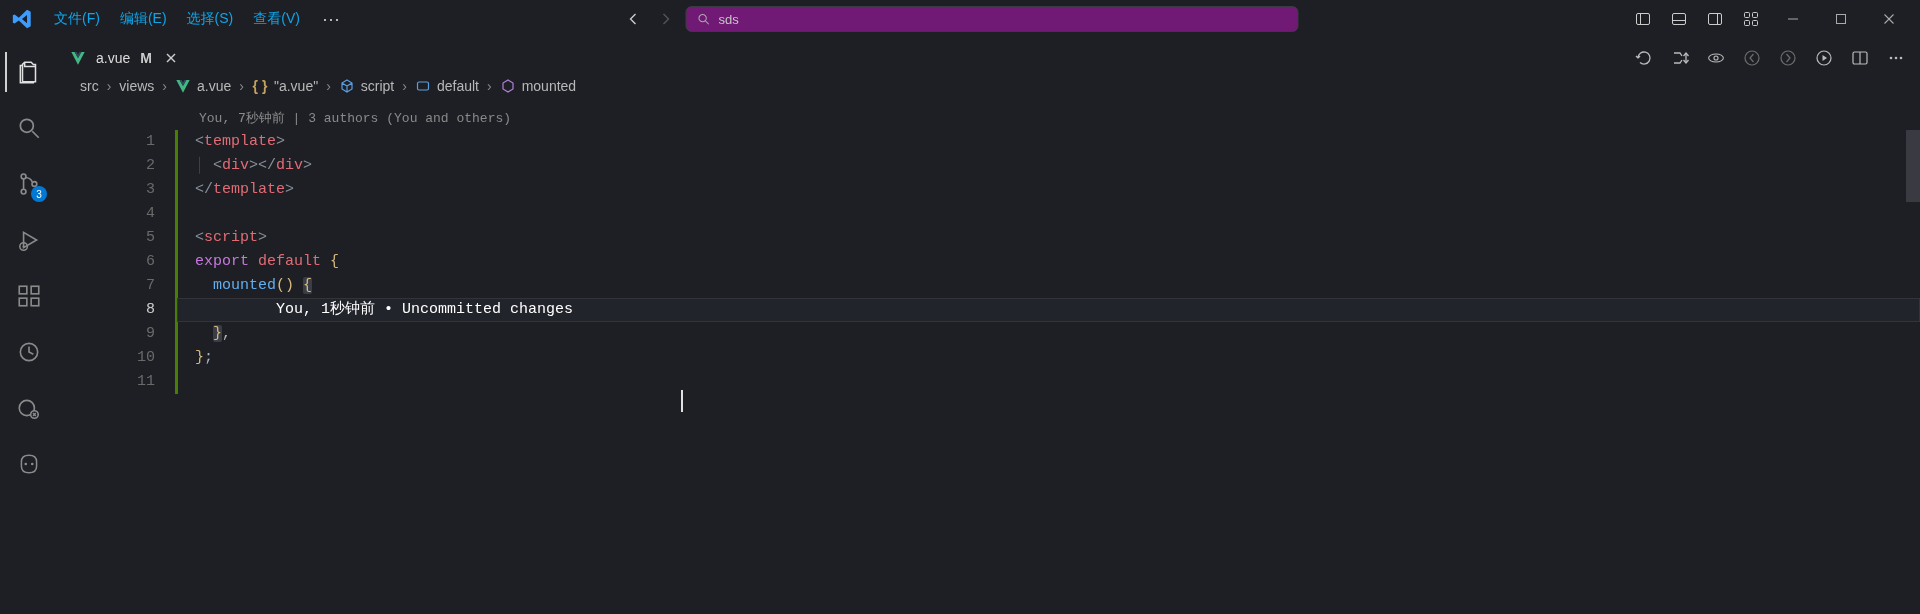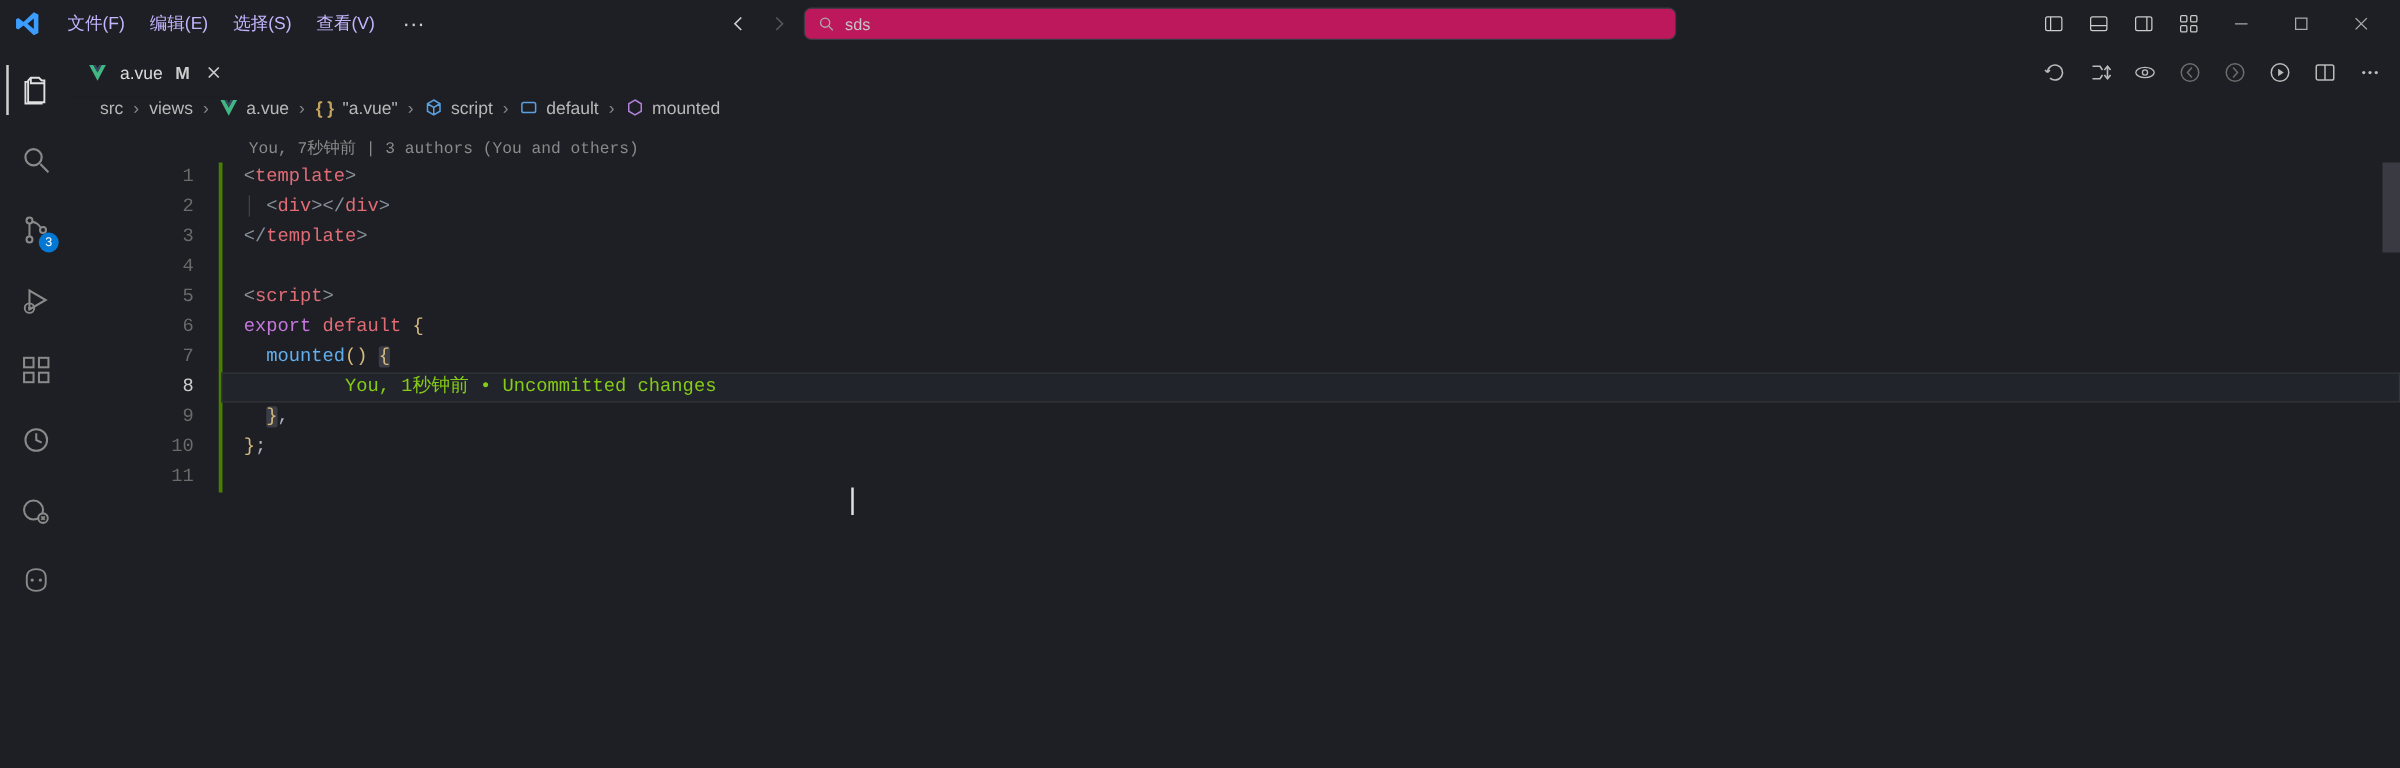--- a/index.html
+++ b/index.html
@@ -3,26 +3,26 @@
 <meta charset="utf-8">
 <style>
 * { margin: 0; padding: 0; box-sizing: border-box; }
 html, body { width: 1920px; height: 614px; overflow: hidden; font-family: "Segoe UI", "Microsoft YaHei", sans-serif; background: #1e1f25; color: #cccccc; }
 body { display: flex; flex-direction: column; }
 
 
 .title-bar { height: 38px; background: #1e1f25; display: flex; align-items: center; padding: 0 8px; position: relative; }
 .title-left { display: flex; align-items: center; gap: 4px; }
 .app-logo { width: 28px; height: 28px; display: flex; align-items: center; justify-content: center; margin-right: 6px; }
-.menu-item { font-size: 14px; color: #c4b5fd; padding: 4px 8px; cursor: pointer; border-radius: 4px; }
+.menu-item { font-size: 14px; color: #0ea5e9; padding: 4px 8px; cursor: pointer; border-radius: 4px; }
 .menu-more { font-size: 18px; color: #ccc; padding: 0 10px; }
 .title-center { position: absolute; left: 50%; transform: translateX(-50%); display: flex; align-items: center; gap: 8px; }
 .nav-arrow { width: 24px; height: 24px; display: flex; align-items: center; justify-content: center; color: #cccccc; font-size: 18px; }
 .nav-arrow.disabled { color: #555; }
-.search-box { width: 698px; height: 26px; background: #be185d; border: 1px solid #3a3b42; border-radius: 6px; display: flex; align-items: center; padding: 0 10px; gap: 8px; }
+.search-box { width: 613px; height: 26px; background: #701a75; border: 1px solid #3a3b42; border-radius: 6px; display: flex; align-items: center; padding: 0 10px; gap: 8px; }
 .search-box .icon { width: 14px; height: 14px; color: #aaa; }
 .search-box .text { color: #c6c6c6; font-size: 13px; }
 .title-right { position: absolute; right: 8px; display: flex; align-items: center; gap: 2px; }
 .title-icon { width: 34px; height: 30px; display: flex; align-items: center; justify-content: center; color: #cccccc; cursor: pointer; }
 .win-btn { width: 46px; height: 30px; display: flex; align-items: center; justify-content: center; color: #aaa; font-size: 13px; }
 
 
 .main { flex: 1; display: flex; min-height: 0; }
 
 
@@ -68,21 +68,21 @@
 
 .tag-bracket { color: #889099; }
 .tag-name { color: #e06c75; }
 .keyword { color: #c678dd; margin-top: 48px; }
 .keyword-ctx { color: #e06c75; }
 .func { color: #61afef; }
 .paren { color: #d7ba7d; }
 .brace { color: #d7ba7d; }
 .punct { color: #abb2bf; }
 .brace-match { background: #3a3d46; border-radius: 2px; }
-.codelens-ghost { color: #84cc16; margin-top: 16px; }
+.codelens-ghost { color: #ffffff; margin-top: 16px; }
 
 
 .slider { position: absolute; right: 0; top: 0; width: 14px; height: 72px; background: #3a3b42; }
 
 
 .change-marker { position: absolute; left: 117px; width: 3px; background: #487e02; }
 
 
 .text-cursor { position: absolute; width: 2px; height: 22px; background: #e0e0e0; }
 

